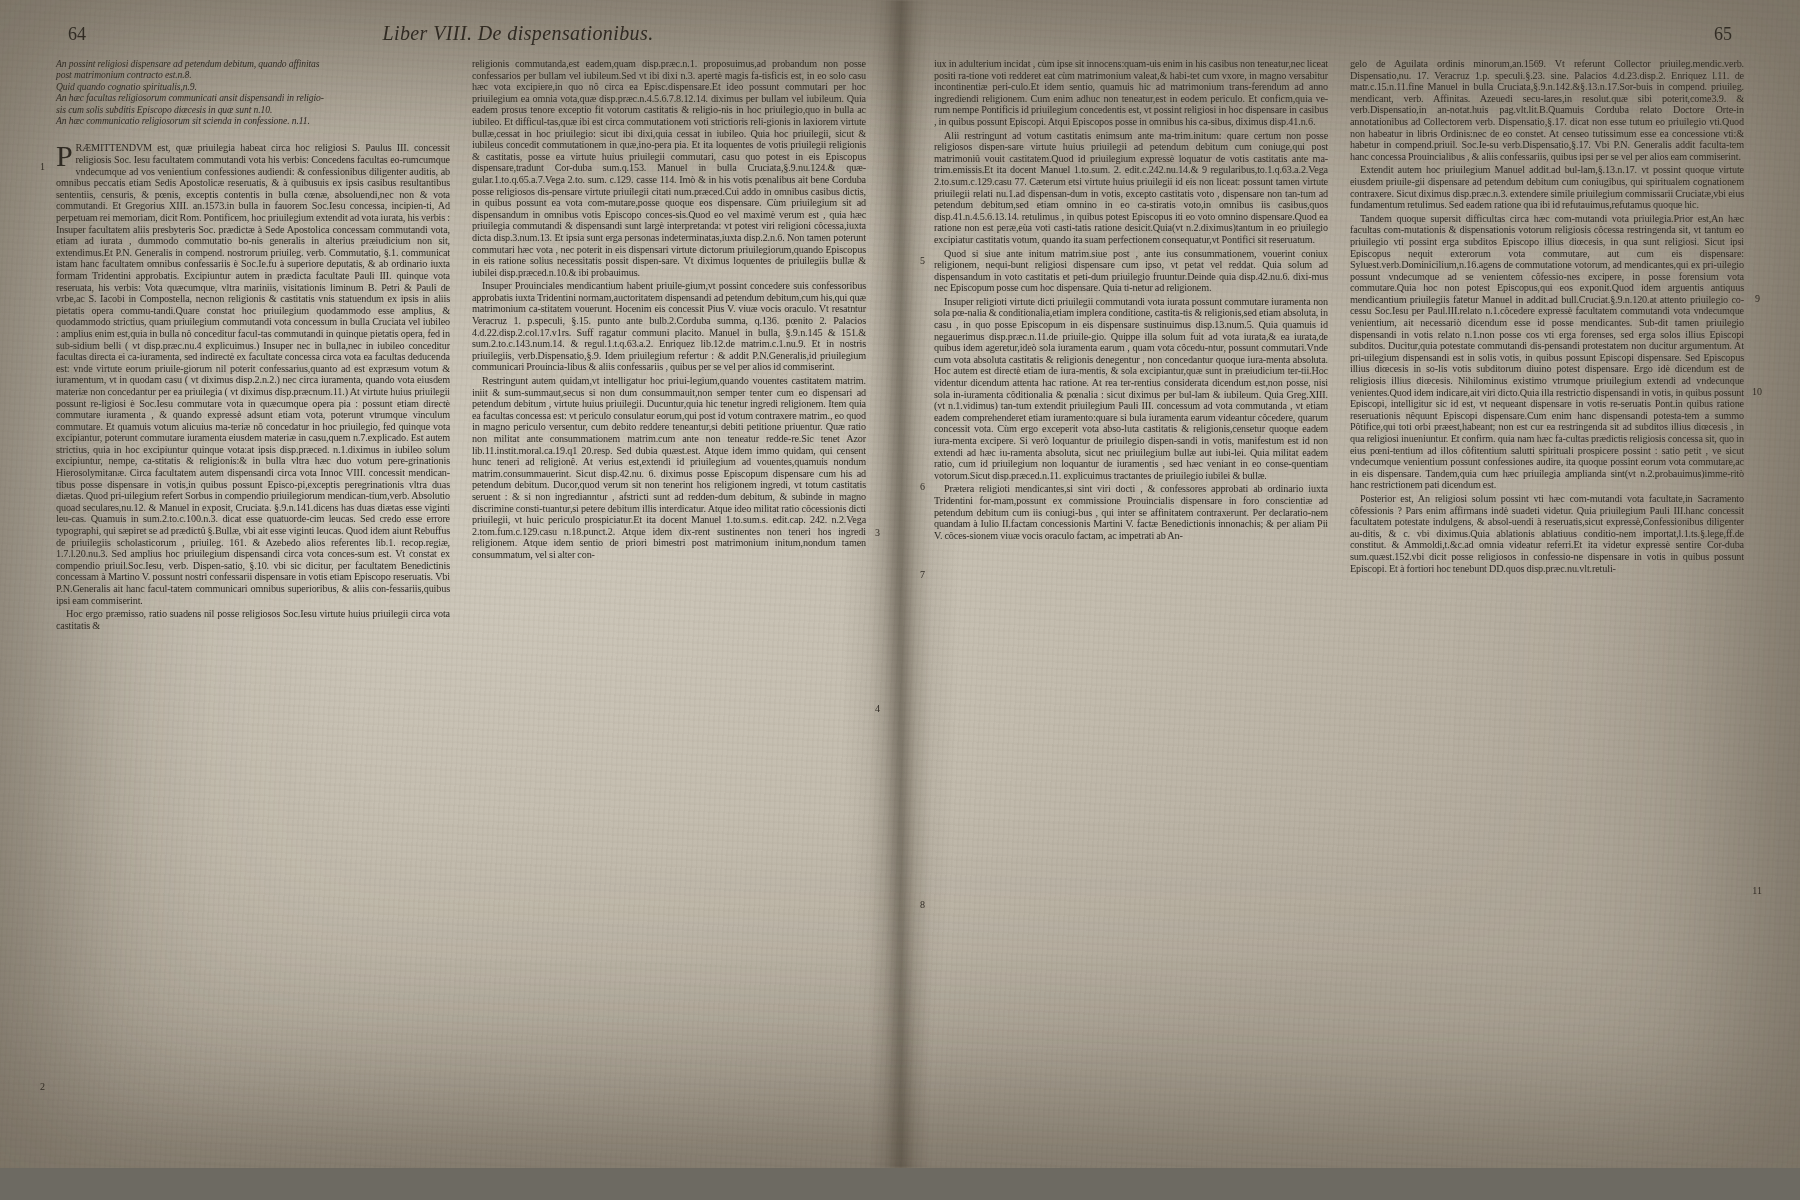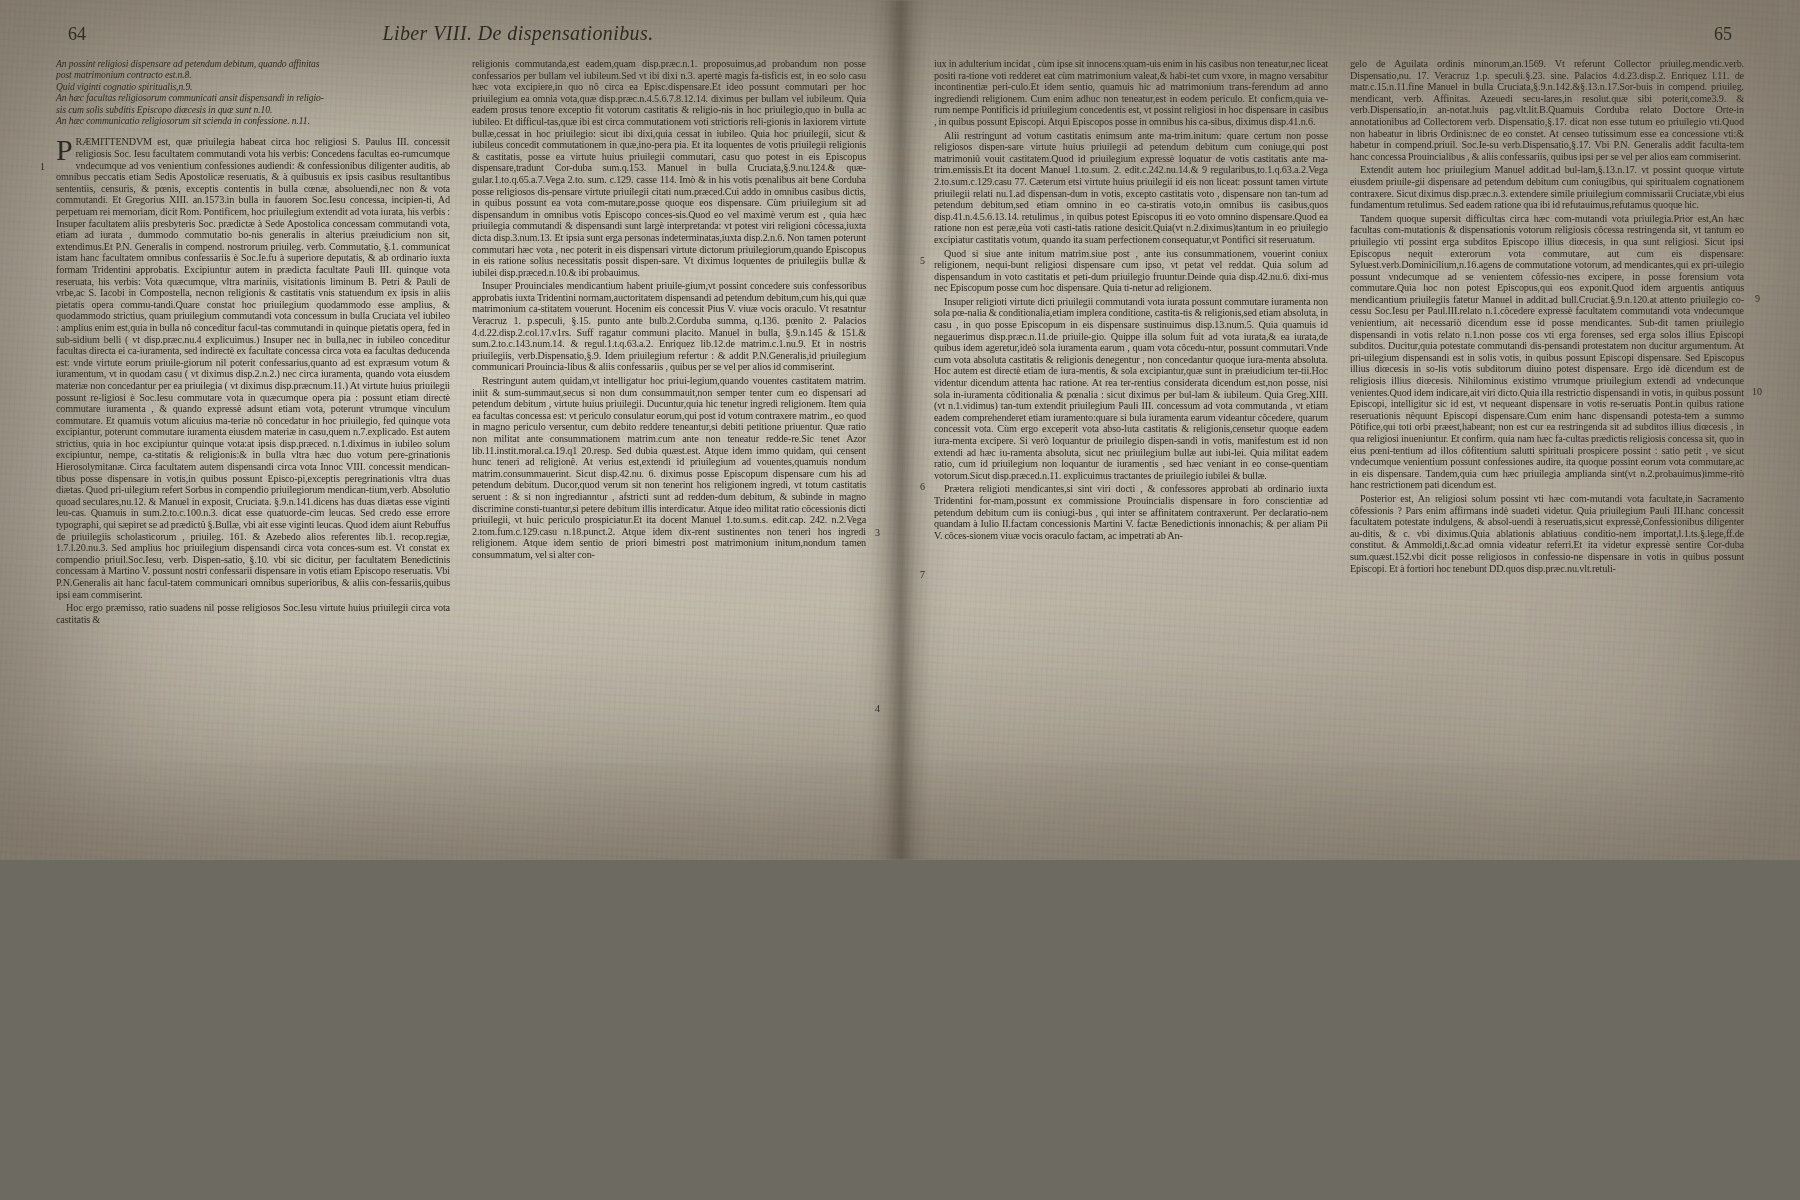--- a/index.html
+++ b/index.html
@@ -3,21 +3,21 @@
 <meta charset="utf-8">
 <style>
   html, body {
     margin: 0;
     padding: 0;
     background: #6d6a62;
   }
   .page {
     position: relative;
     width: 1800px;
-    height: 860px;
+    height: 1168px;
     overflow: hidden;
     background:
       radial-gradient(ellipse 70% 55% at 25% 45%, #cfc9bc 0%, #c3bcae 55%, #b2aa9c 100%),
       linear-gradient(180deg, #c8c2b4 0%, #bdb6a7 100%);
     font-family: "Liberation Serif", serif;
     color: #2b2722;
   }
   
   .paper-texture {
     position: absolute;
@@ -121,21 +121,21 @@
   .col-inner {
     position: relative;
     height: 100%;
   }
 
   .head-note {
     font-size: 9.6px;
     line-height: 11.4px;
     font-style: italic;
     text-align: justify;
-    margin-bottom: 10px;
+    margin-bottom: 16px;
     letter-spacing: -0.1px;
   }
   .head-note div { margin: 0; }
 
   p.body {
     margin: 0;
     font-size: 10.2px;
     line-height: 11.6px;
     text-align: justify;
     text-justify: inter-word;
@@ -198,21 +198,21 @@
     <div class="columns">
 
       <div class="col">
         <div class="col-inner">
           <div class="marginal mnum" style="top:104px;">1</div>
           <div class="marginal mnum" style="top:1024px;">2</div>
 
           <div class="head-note">
             <div>An possint religiosi dispensare ad petendum debitum, quando affinitas</div>
             <div>post matrimonium contracto est.n.8.</div>
-            <div>Quid viginti cognatio spiritualis,n.9.</div>
+            <div>Quid quando cognatio spiritualis,n.9.</div>
             <div>An hæc facultas religiosorum communicati ansit dispensandi in religio-</div>
             <div>sis cum solis subditis Episcopo diœcesis in quæ sunt n.10.</div>
             <div>An hæc communicatio religiosorum sit scienda in confessione. n.11.</div>
           </div>
 
           <p class="body dropcap-para"><span class="dropcap">P</span><span>RÆMITTENDVM est, quæ priuilegia habeat circa hoc religiosi S. Paulus III. concessit religiosis Soc. Iesu facultatem commutandi vota his verbis: Concedens facultas eo-rumcumque vndecumque ad vos venientium confessiones audiendi: &amp; confessionibus diligenter auditis, ab omnibus peccatis etiam Sedis Apostolicæ reseruatis, &amp; à quibusuis ex ipsis casibus resultantibus sententiis, censuris, &amp; pœnis, exceptis contentis in bulla cœnæ, absoluendi,nec non &amp; vota commutandi. Et Gregorius XIII. an.1573.in bulla in fauorem Soc.Iesu concessa, incipien-ti, Ad perpetuam rei memoriam, dicit Rom. Pontificem, hoc priuilegium extendit ad vota iurata, his verbis : Insuper facultatem aliis presbyteris Soc. prædictæ à Sede Apostolica concessam commutandi vota, etiam ad iurata , dummodo commutatio bo-nis generalis in alterius præiudicium non sit, extendimus.Et P.N. Generalis in compend. nostrorum priuileg. verb. Commutatio, §.1. communicat istam hanc facultatem omnibus confessariis è Soc.Ie.fu à superiore deputatis, &amp; ab ordinario iuxta formam Tridentini approbatis. Excipiuntur autem in prædicta facultate Pauli III. quinque vota reseruata, his verbis: Vota quæcumque, vltra mariniis, visitationis liminum B. Petri &amp; Pauli de vrbe,ac S. Iacobi in Compostella, necnon religionis &amp; castitatis vnis statuendum ex ipsis in aliis pietatis opera commu-tandi.Quare constat hoc priuilegium quodammodo esse amplius, &amp; quodammodo strictius, quam priuilegium commutandi vota concessum in bulla Cruciata vel iubileo : amplius enim est,quia in bulla nô conceditur facul-tas commutandi in quinque pietatis opera, fed in sub-sidium belli ( vt disp.præc.nu.4 explicuimus.) Insuper nec in bulla,nec in iubileo conceditur facultas directa ei ca-iuramenta, sed indirectè ex facultate concessa circa vota ea facultas deducenda est: vnde virtute eorum priuile-giorum nil poterit confessarius,quanto ad est expræsum votum &amp; iuramentum, vt in quodam casu ( vt diximus disp.2.n.2.) nec circa iuramenta, quando vota eiusdem materiæ non concedantur per ea priuilegia ( vt diximus disp.præcnum.11.) At virtute huius priuilegii possunt re-ligiosi è Soc.Iesu commutare vota in quæcumque opera pia : possunt etiam directè commutare iuramenta , &amp; quando expressè adsunt etiam vota, poterunt vtrumque vinculum commutare. Et quamuis votum alicuius ma-teriæ nô concedatur in hoc priuilegio, fed quinque vota excipiantur, poterunt commutare iuramenta eiusdem materiæ in casu,quem n.7.explicado. Est autem strictius, quia in hoc excipiuntur quinque vota:at ipsis disp.præced. n.1.diximus in iubileo solum excipiuntur, nempe, ca-stitatis &amp; religionis:&amp; in bulla vltra hæc duo votum pere-grinationis Hierosolymitanæ. Circa facultatem autem dispensandi circa vota Innoc VIII. concessit mendican-tibus posse dispensare in votis,in quibus possunt Episco-pi,exceptis peregrinationis vltra duas diætas. Quod pri-uilegium refert Sorbus in compendio priuilegiorum mendican-tium,verb. Absolutio quoad seculares,nu.12. &amp; Manuel in exposit, Cruciata. §.9.n.141.dicens has duas diætas esse viginti leu-cas. Quamuis in sum.2.to.c.100.n.3. dicat esse quatuorde-cim leucas. Sed credo esse errore typographi, qui sæpiret se ad prædictû §.Bullæ, vbi ait esse viginti leucas. Quod idem aiunt Rebuffus de priuilegiis scholasticorum , priuileg. 161. &amp; Azebedo alios referentes lib.1. recop.regiæ, 1.7.l.20.nu.3. Sed amplius hoc priuilegium dispensandi circa vota conces-sum est. Vt constat ex compendio priuil.Soc.Iesu, verb. Dispen-satio, §.10. vbi sic dicitur, per facultatem Benedictinis concessam à Martino V. possunt nostri confessarii dispensare in votis etiam Episcopo reseruatis. Vbi P.N.Generalis ait hanc facul-tatem communicari omnibus superioribus, &amp; aliis con-fessariis,quibus ipsi eam commiserint.</span></p>
 
           <p class="body indent">Hoc ergo præmisso, ratio suadens nil posse religiosos Soc.Iesu virtute huius priuilegii circa vota castitatis &amp;</p>
         </div>
       </div>

